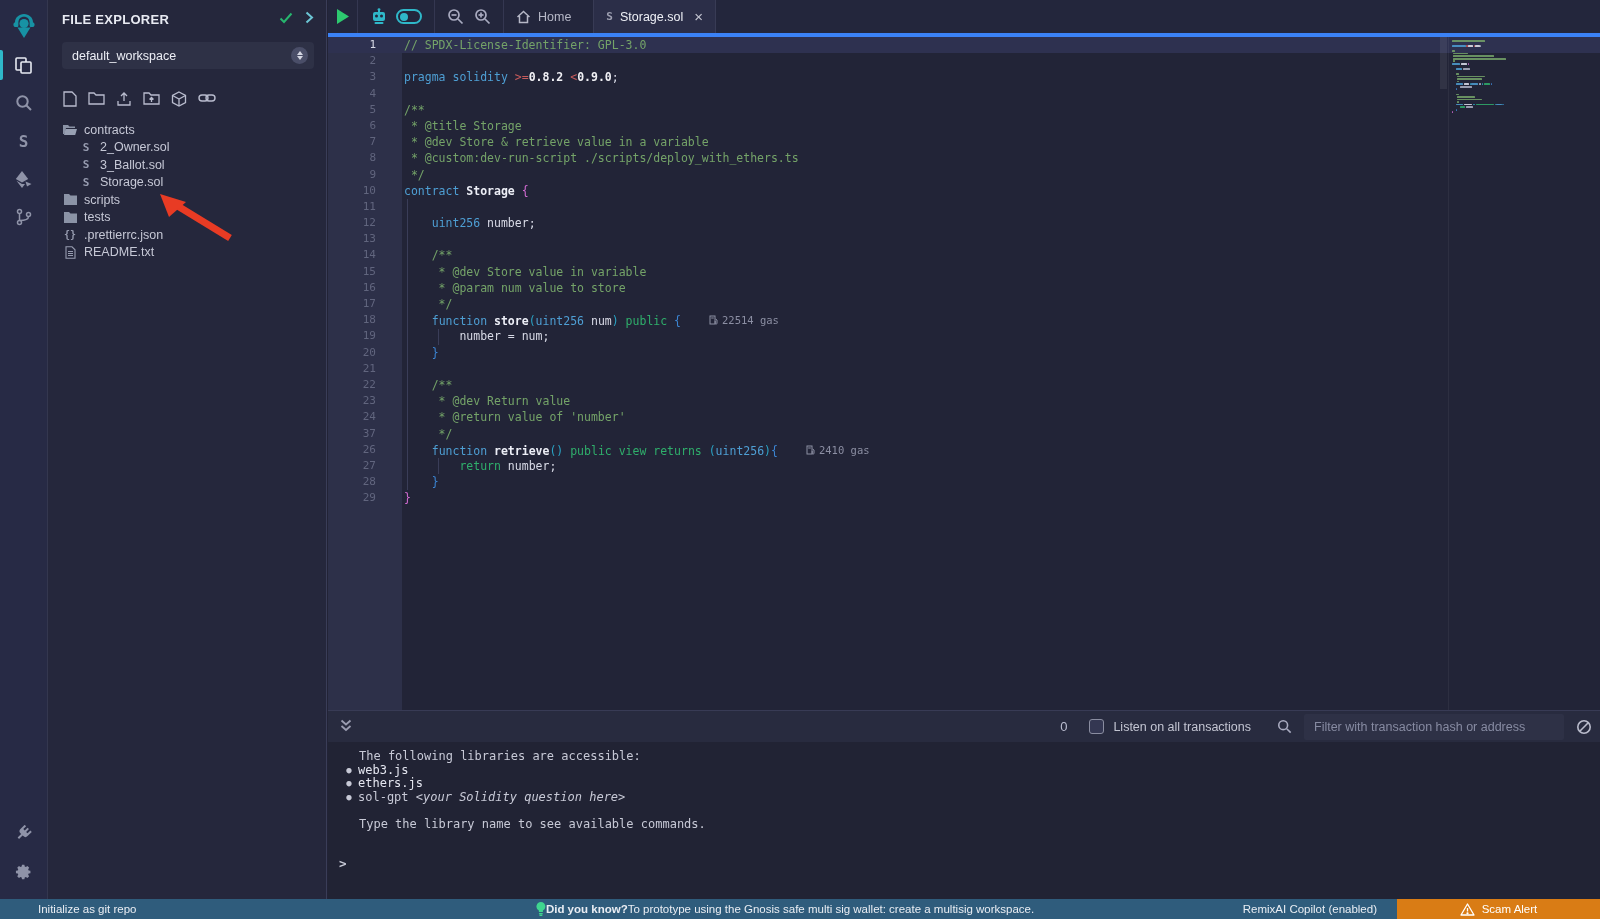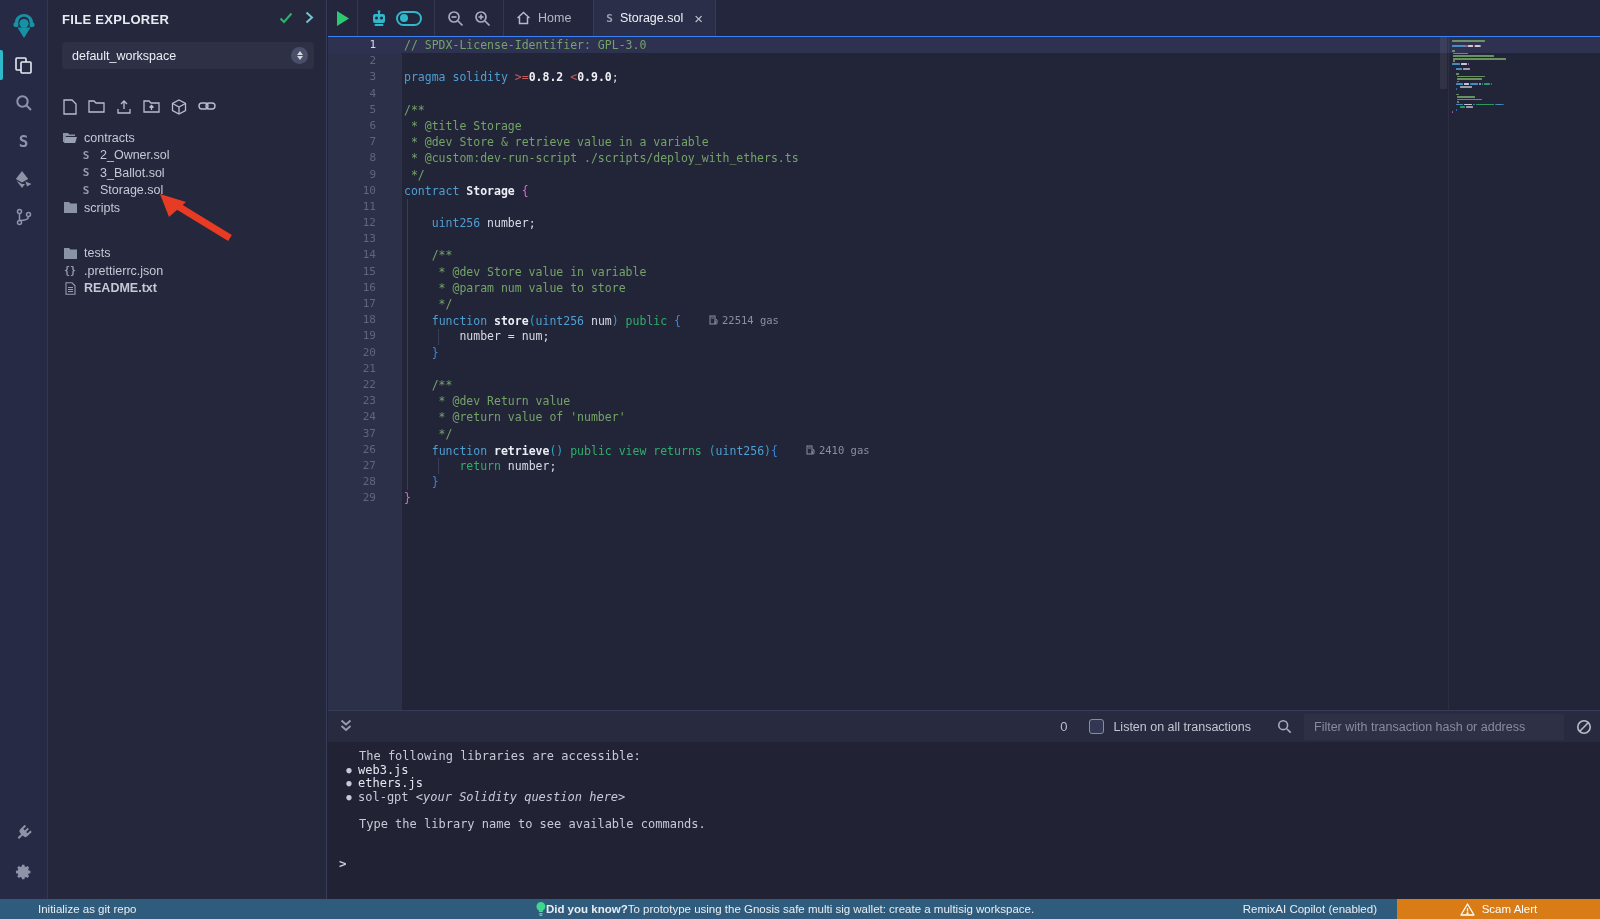--- a/index.html
+++ b/index.html
@@ -23,21 +23,21 @@
   #explorer { position:absolute; left:48px; top:0; width:279px; height:899px;
               background:#25273c; border-right:1px solid #3a3d58; color:#c6c8d6; }
   #exp-head { display:flex; align-items:center; padding:10px 12px 6px 14px; }
   #exp-title { font-size:13px; font-weight:700; color:#e8eaf2; letter-spacing:.3px; flex:1; }
   #exp-head .hd-ic { margin-left:12px; }
   #ws-row { display:flex; align-items:center; padding:10px 12px 4px 14px; color:#a3a6bb; }
   .burger { width:16px; display:flex; flex-direction:column; gap:3px; margin-right:10px; }
   .burger i { display:block; height:2px; background:#b4b6c8; border-radius:1px; }
   #ws-label { font-size:11px; letter-spacing:.4px; flex:1; color:#9da0b5; font-weight:600; }
   #signin { display:flex; align-items:center; gap:5px; font-size:12px; color:#c7c9d6; cursor:pointer; }
-  #ws-select { margin:8px 12px 12px 14px; height:27px; background:#2e3146; border-radius:4px;
+  #ws-select { margin:8px 12px 4px 14px; height:27px; background:#2e3146; border-radius:4px;
                display:flex; align-items:center; padding:0 6px 0 10px; cursor:pointer; }
   #ws-name { flex:1; font-size:12.5px; color:#eceef5; }
   #ws-caret { width:17px; height:17px; border-radius:50%; background:#4a4e68; display:flex;
               flex-direction:column; align-items:center; justify-content:center; gap:1px; }
   #ws-caret i { width:0; height:0; border-left:3px solid transparent; border-right:3px solid transparent; }
   #ws-caret i.up { border-bottom:4px solid #d4d6e2; }
   #ws-caret i.dn { border-top:4px solid #d4d6e2; }
   #exp-tools { display:flex; gap:11px; padding:18px 12px 8px 15px; color:#b9bcce; }
   #exp-tools .tool { cursor:pointer; }
   #tree { padding-top:2px; font-size:12.5px; }
@@ -45,21 +45,21 @@
   .t-ic { width:14px; display:flex; justify-content:center; color:#8d93a8; font-weight:700; }
   .t-ic.mono { font-family:"DejaVu Sans Mono",monospace; font-size:10px; color:#979cb0; }
   
   #annot-arrow { position:absolute; left:158px; top:192px; pointer-events:none; z-index:30; }
 
   
   #main { position:absolute; left:328px; top:0; right:0; height:899px; background:#222437; }
 
   
   #tabbar { position:absolute; left:0; right:0; top:0; height:37px; background:#23263c;
-            display:flex; align-items:stretch; border-bottom:1px solid #3b82f6; }
+            display:flex; align-items:stretch; border-bottom:4px solid #3b82f6; }
   .tb-btn { display:flex; align-items:center; justify-content:center; cursor:pointer; }
   #btn-run { width:30px; border-right:1px solid #343751; }
   #grp-ai { display:flex; align-items:center; gap:8px; padding:0 12px; border-right:1px solid #343751; }
   #grp-zoom { display:flex; align-items:center; gap:10px; padding:0 12px; border-right:1px solid #343751; }
   .toggle { width:26px; height:15px; border:2px solid #2fb8c9; border-radius:9px; position:relative; }
   .toggle i { position:absolute; left:2px; top:1.5px; width:8px; height:8px; border-radius:50%; background:#2fb8c9; }
   .tab { display:flex; align-items:center; gap:7px; padding:0 12px; font-size:12.5px; color:#b6b8c7; cursor:pointer; }
   .tab.active { background:#2b2e48; color:#eef0f6; border-left:1px solid #383b55; border-right:1px solid #383b55; margin-left:10px; }
   .tab .close { font-size:15px; color:#c4c6d2; margin-left:4px; }
   .tab .s-ic { font-family:"DejaVu Sans Mono",monospace; font-weight:700; font-size:11px; color:#9ea0b2; }
@@ -261,35 +261,35 @@
           <span>Storage.sol</span>
         </div>
         <div class="tree-row" style="padding-left: 15px;">
           <span class="t-ic">
             <svg width="13" height="11" viewBox="0 0 13 11" fill="#8b93a6">
               <path d="M0 0h5l1.5 1.5H13V11H0z"></path>
             </svg>
           </span>
           <span>scripts</span>
         </div>
-        <div class="tree-row" style="padding-left: 15px; margin-top: 28px;">
+        <div class="tree-row" style="padding-left: 15px;">
           <span class="t-ic">
             <svg width="13" height="11" viewBox="0 0 13 11" fill="#8b93a6">
               <path d="M0 0h5l1.5 1.5H13V11H0z"></path>
             </svg>
           </span>
           <span>tests</span>
         </div>
         <div class="tree-row" style="padding-left: 15px;">
           <span class="t-ic">
             <span class="t-ic mono">{}</span>
           </span>
           <span>.prettierrc.json</span>
         </div>
-        <div class="tree-row" style="padding-left: 15px; font-weight: bold;">
+        <div class="tree-row" style="padding-left: 15px;">
           <span class="t-ic">
             <svg width="11" height="13" viewBox="0 0 11 13" fill="none" stroke="#979cb0" stroke-width="1.1">
               <path d="M1 .8h6l3 3v8.4H1z"></path>
               <path d="M3 5.5h5M3 7.5h5M3 9.5h5"></path>
             </svg>
           </span>
           <span>README.txt</span>
         </div>
       </div>
   </div>

